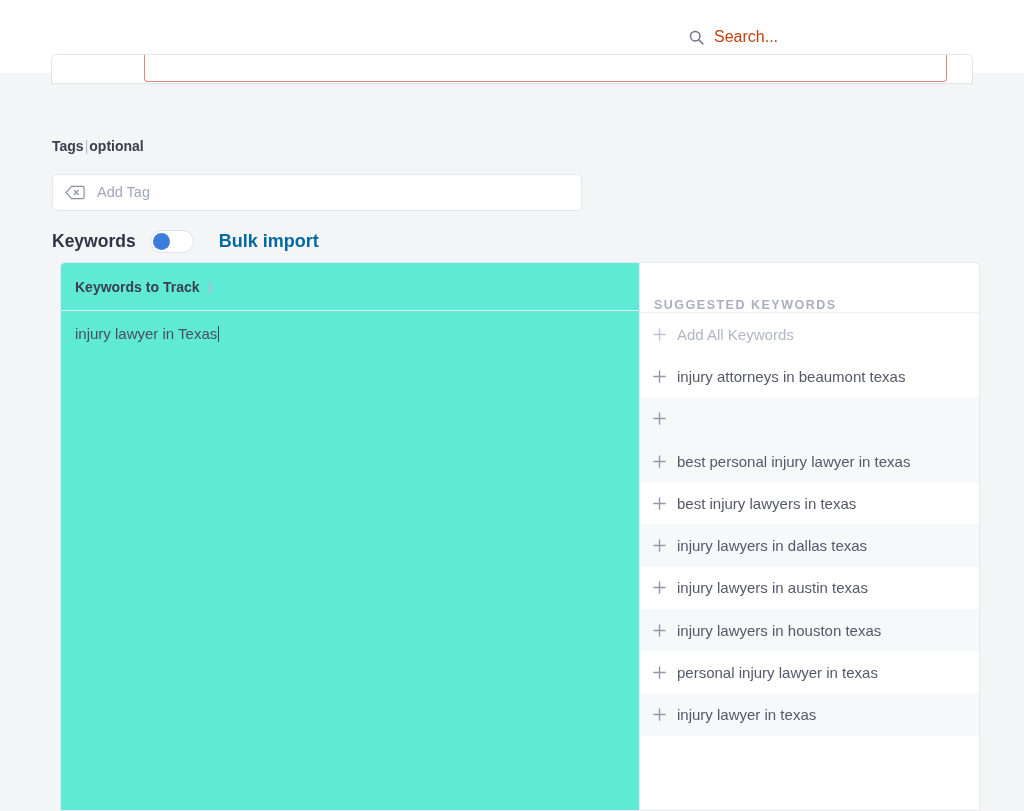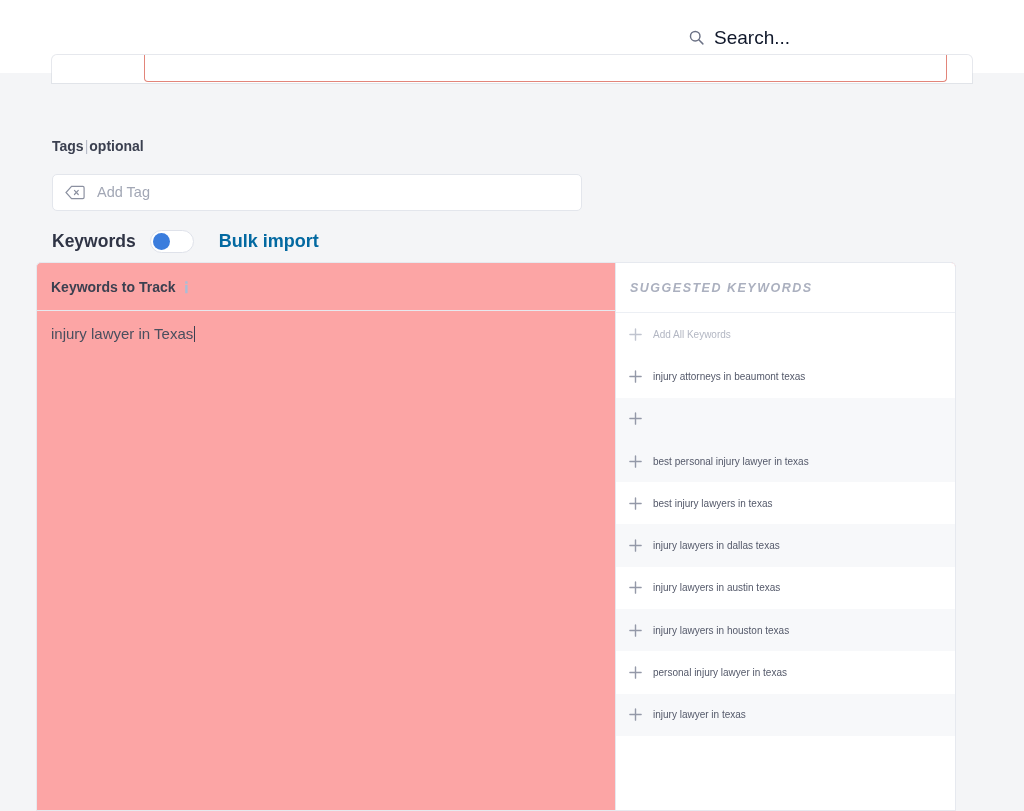--- a/index.html
+++ b/index.html
@@ -41,22 +41,22 @@
     position: absolute;
     left: 688px;
     top: 24px;
     display: flex;
     align-items: center;
     gap: 9px;
     height: 26px;
   }
   .search-icon { width: 17px; height: 17px; display: block; color: #6b7185; }
   .search-placeholder {
-    font-size: 19px;
-    color: #0f172a;
+    font-size: 16px;
+    color: #c2410c;
     line-height: 1;
     white-space: nowrap;
   }
 
   
   .cut-card {
     position: absolute;
     left: 52px;
     top: 55px;
     width: 920px;
@@ -149,25 +149,25 @@
     font-weight: bold;
     color: #0369a1;
     white-space: nowrap;
     user-select: none;
     padding-left: 11px;
   }
 
   
   .card {
     position: absolute;
-    left: 36px;
+    left: 60px;
     top: 262px;
     width: 920px;
     height: 549px;
-    background: #fca5a5;
+    background: #5eead4;
     border: 1px solid #e6e9ef;
     border-radius: 5px 5px 0 0;
     overflow: hidden;
     display: flex;
   }
 
   .col-left {
     width: 579px;
     height: 100%;
     border-right: 1px solid #e6e9ef;
@@ -205,23 +205,22 @@
     color: #a9bdd6;
     flex: none;
     margin-top: 1px;
   }
 
   .col-right-head {
     height: 50px;
     flex: none;
     border-bottom: 1px solid #eceff4;
     display: flex;
-    align-items: center;
+    align-items: flex-end;
     padding-left: 14px;
-    font-style: italic;
   }
   .col-right-head .title {
     font-size: 12.5px;
     font-weight: bold;
     letter-spacing: 1.5px;
     color: #abb0bf;
     white-space: nowrap;
     user-select: none;
   }
 
@@ -258,21 +257,21 @@
     cursor: pointer;
   }
   .sugg-row.alt { background: #f7f8fa; }
   .plus-icon {
     width: 15px; height: 15px;
     display: block;
     color: #9499a8;
     flex: none;
   }
   .sugg-text {
-    font-size: 10px;
+    font-size: 15px;
     color: #54596a;
     white-space: nowrap;
     user-select: none;
   }
   .sugg-row.add-all .sugg-text { color: #b3b7c3; }
   .sugg-row.add-all .plus-icon { color: #c0c4cf; }
 </style>
 </head>
 <body>
 

